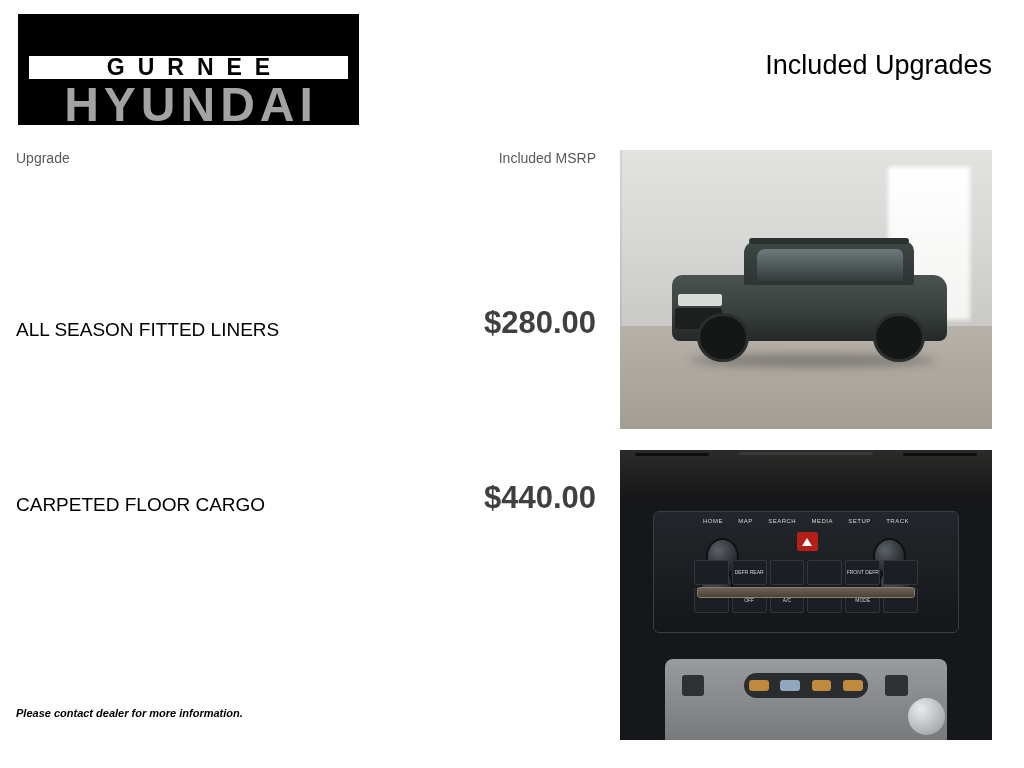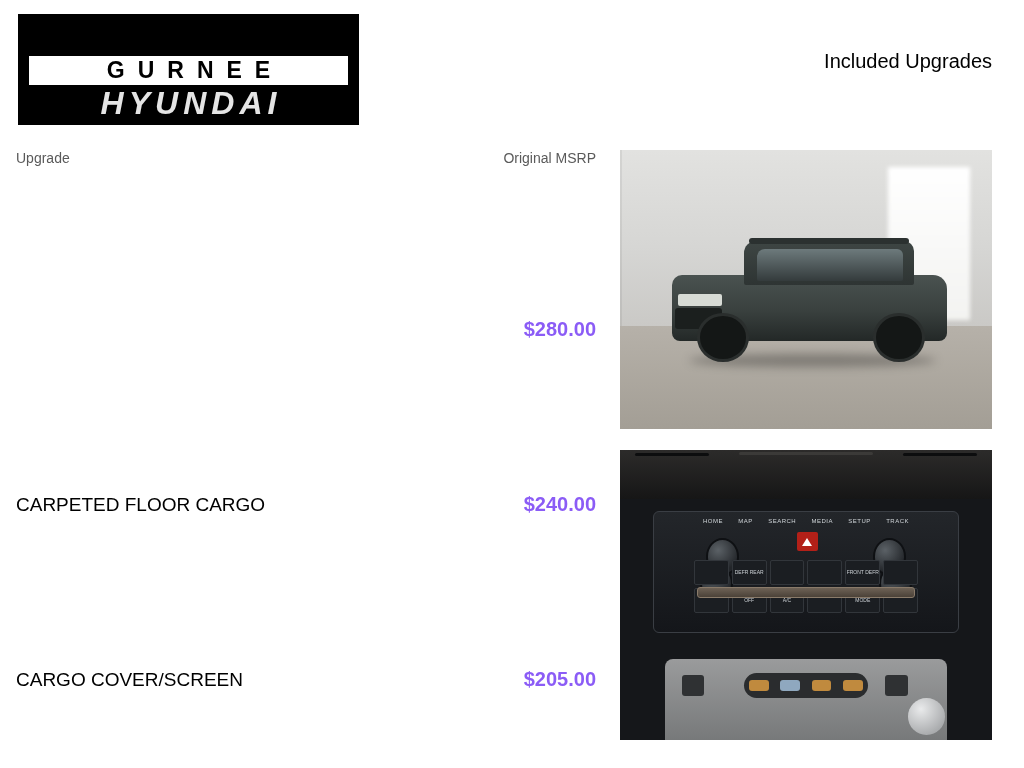--- a/index.html
+++ b/index.html
@@ -54,34 +54,33 @@
   .logo-bottom {
     width: 100%;
     flex: 1;
     display: flex;
     align-items: center;
     justify-content: center;
   }
   .logo-bottom span {
     font-family: "Liberation Sans", sans-serif;
     font-weight: bold;
-    font-size: 32px;
+    font-size: 48px;
     letter-spacing: 5px;
-    color: #e5e5e5;
+    color: #a3a3a3;
     line-height: 1;
     text-indent: 5px;
-    font-style: italic;
   }
 
   
   .page-title {
     position: absolute;
     right: 32px;
     top: 50px;
-    font-size: 20px;
+    font-size: 27px;
     color: #000000;
     text-align: right;
     white-space: nowrap;
   }
 
   
   .table-area {
     position: absolute;
     left: 16px;
     top: 150px;
@@ -103,23 +102,23 @@
     align-items: baseline;
     height: 175px;
   }
   .upg-row .label {
     font-size: 19px;
     color: #000000;
     align-self: flex-end;
     padding-bottom: 0;
   }
   .upg-row .price {
-    font-size: 20px;
+    font-size: 31px;
     font-weight: bold;
-    color: #8b5cf6;
+    color: #404040;
     align-self: flex-end;
   }
   
   .upg-row { position: relative; }
   .upg-row .label, .upg-row .price {
     position: absolute;
     bottom: 0;
   }
   .upg-row .label { left: 0; }
   .upg-row .price { right: 0; }
@@ -422,38 +421,36 @@
   <div class="logo-bottom">
     <span>HYUNDAI</span>
   </div>
 </div>
 
 <div class="page-title">Included Upgrades</div>
 
 <div class="table-area">
   <div class="table-head">
     <span>Upgrade</span>
-    <span>Original MSRP</span>
+    <span>Included MSRP</span>
   </div>
   <div class="rows">
     <div class="upg-row">
+      <span class="label">ALL SEASON FITTED LINERS</span>
       <span class="price">$280.00</span>
     </div>
     <div class="upg-row">
       <span class="label">CARPETED FLOOR CARGO</span>
-      <span class="price">$240.00</span>
+      <span class="price">$440.00</span>
     </div>
-    <div class="upg-row">
-      <span class="label">CARGO COVER/SCREEN</span>
-      <span class="price">$205.00</span>
-    </div>
   </div>
 </div>
 
 <div class="disclaimer">
+  <div>Please contact dealer for more information.</div>
 </div>
 
 <div class="photo photo-exterior">
   <div class="studio-wall"></div>
   <div class="studio-light"></div>
   <div class="studio-seam"></div>
   <div class="studio-floor"></div>
   <div class="suv">
     <div class="shadow"></div>
     <div class="suv-body"></div>

